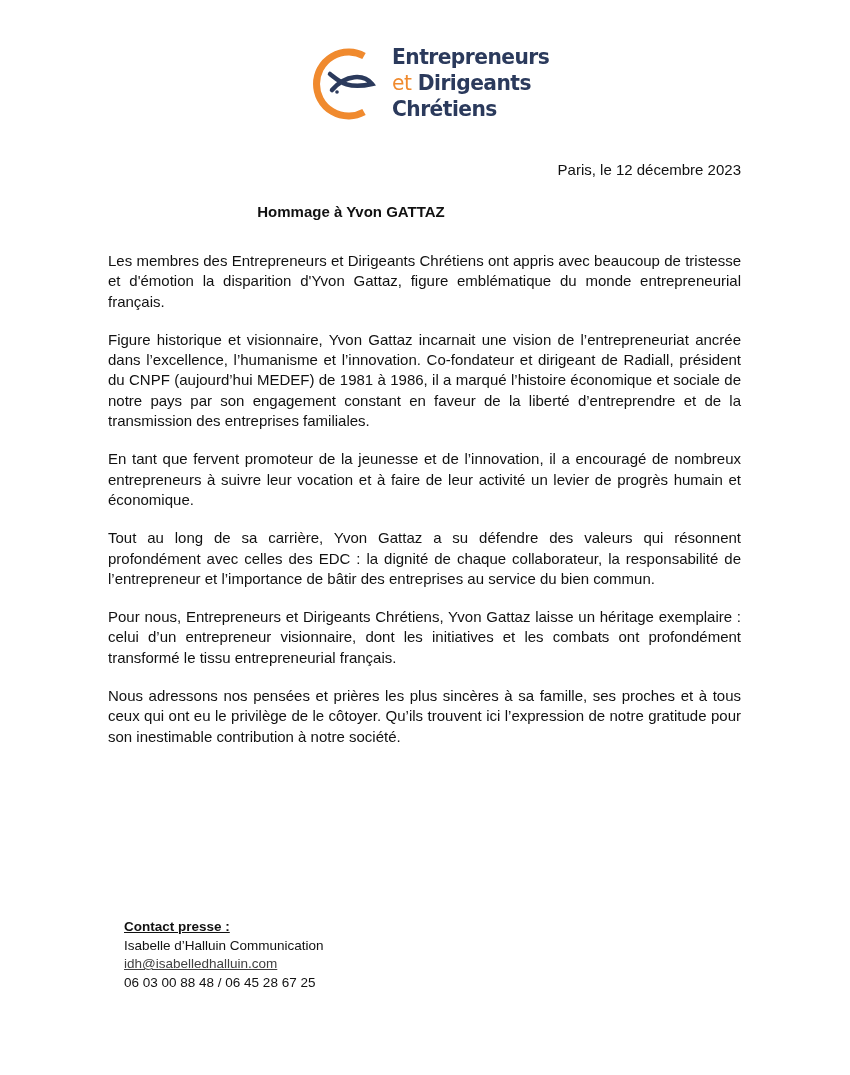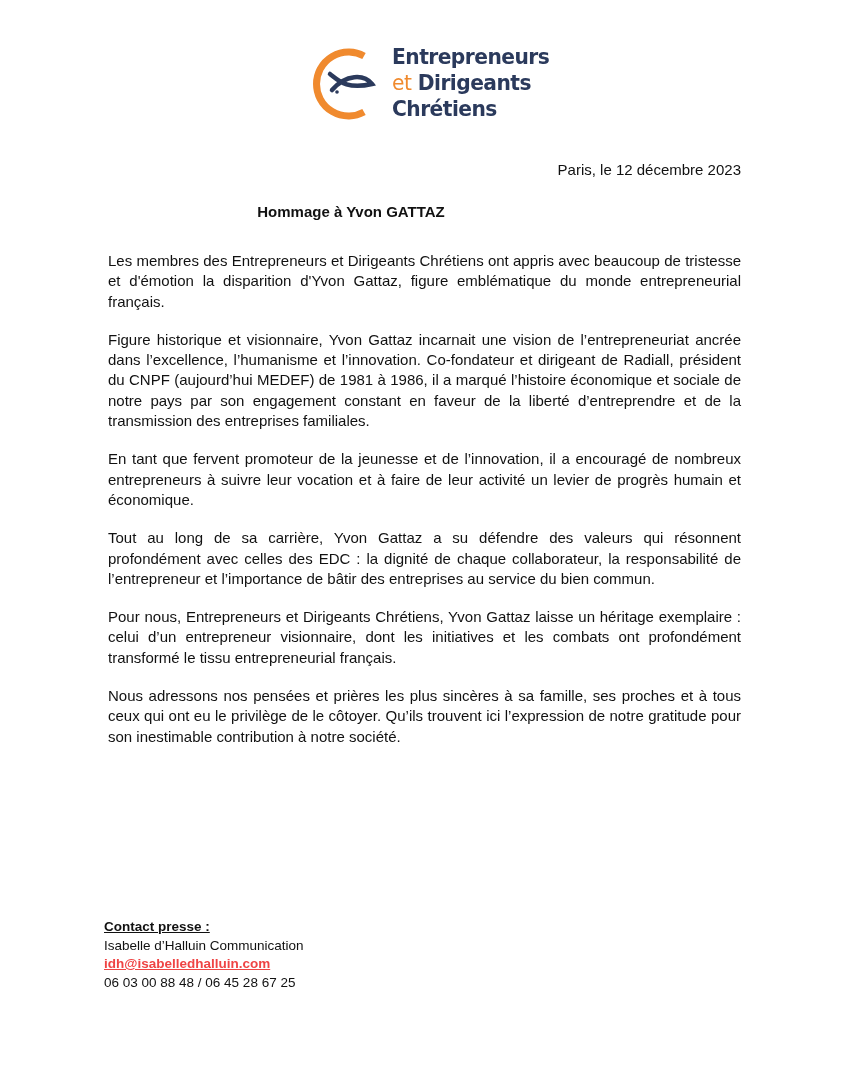--- a/index.html
+++ b/index.html
@@ -71,33 +71,32 @@
       top: 251px;
       font-size: 15px;
       line-height: 20.3px;
     }
     .body-text p {
       margin: 0 0 18px 0;
       text-align: justify;
     }
     .contact {
       position: absolute;
-      left: 104px;
+      left: 124px;
       top: 918px;
       font-size: 13.5px;
       line-height: 18.5px;
     }
     .contact .label {
       font-weight: bold;
       text-decoration: underline;
     }
     .contact a {
-      color: #ef4444;
+      color: #404040;
       text-decoration: underline;
-      font-weight: bold;
     }
   </style>
 </head>
 <body>
 
 <div class="logo">
   <svg class="logo-mark" viewBox="0 0 70 80">
     <path d="M58 12 A32 32 0 1 0 58 68" fill="none" stroke="#f08a2e" stroke-width="7" stroke-linecap="butt"></path>
     <path d="M24 30 C 32 36, 40 46, 66 40 C 58 30, 40 30, 26 46" fill="none" stroke="#2b3a5c" stroke-width="4.5" stroke-linecap="round"></path>
     <circle cx="31" cy="48" r="1.8" fill="#2b3a5c"></circle>

